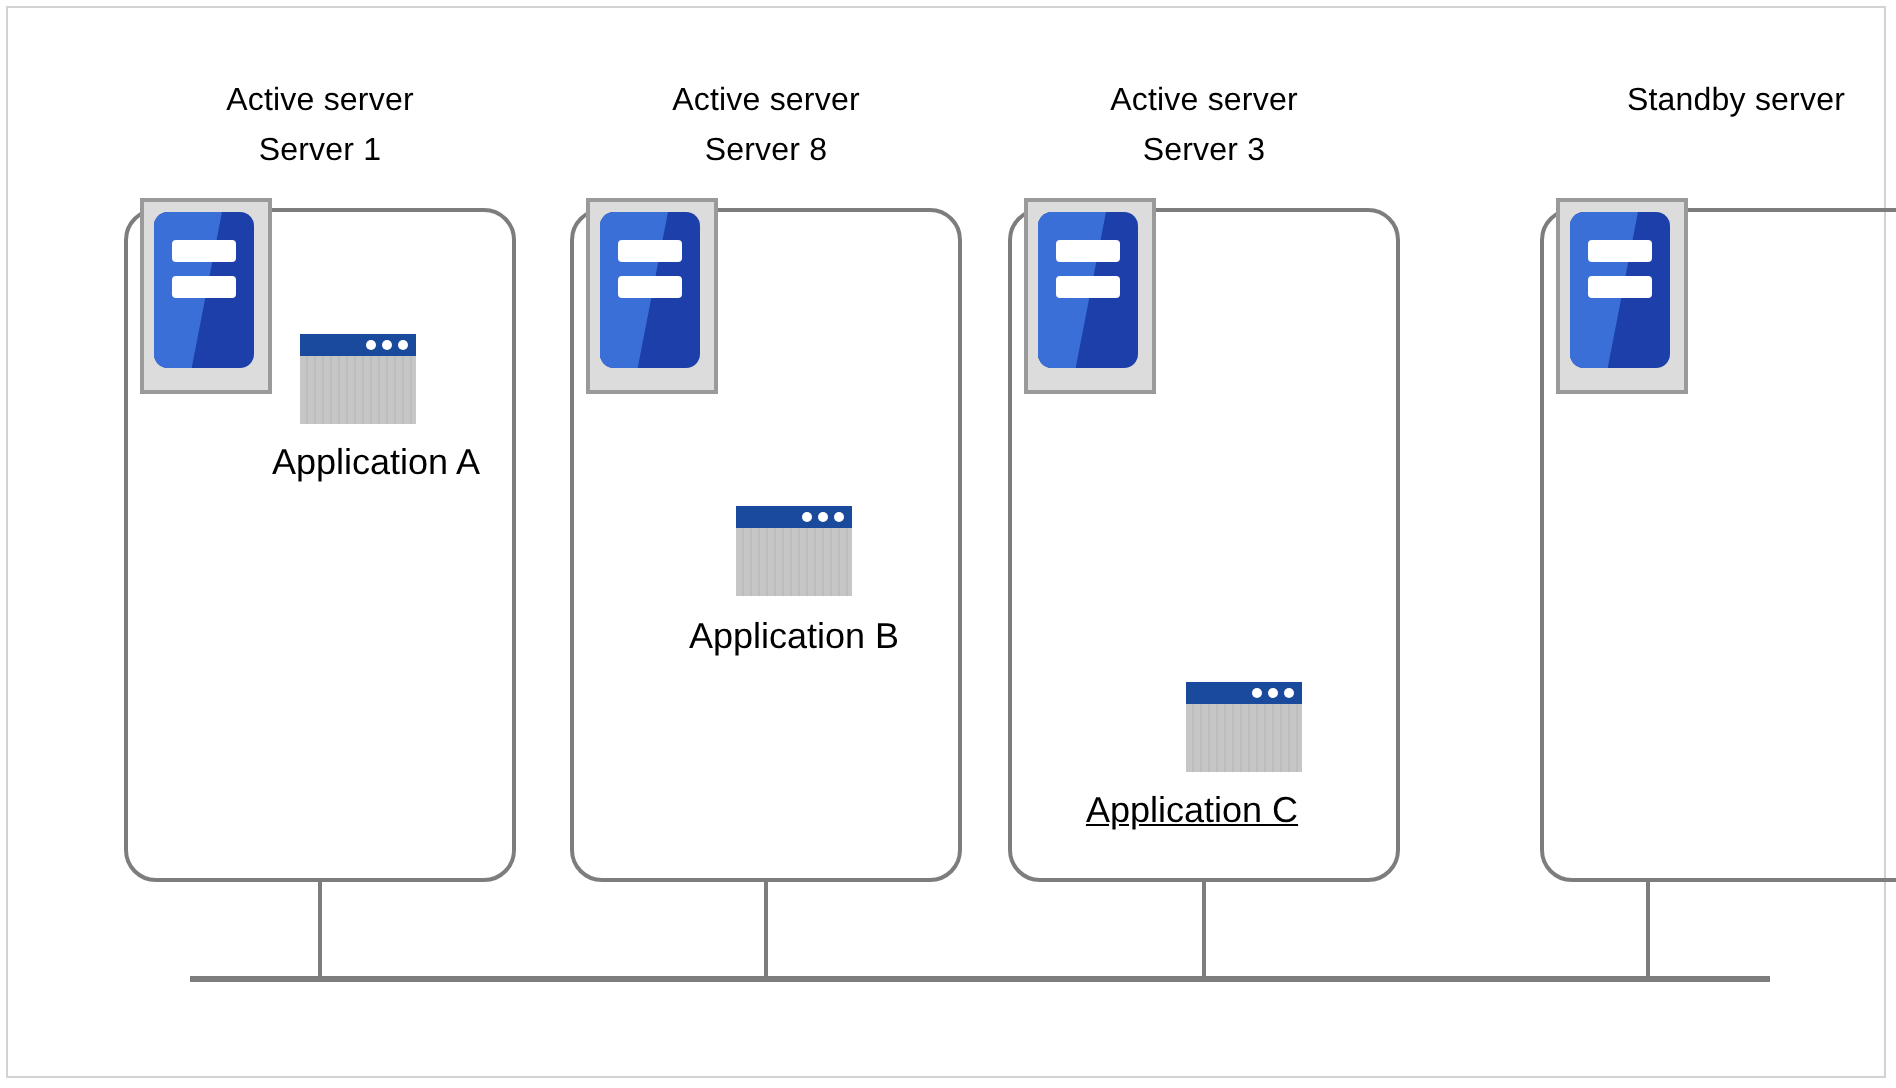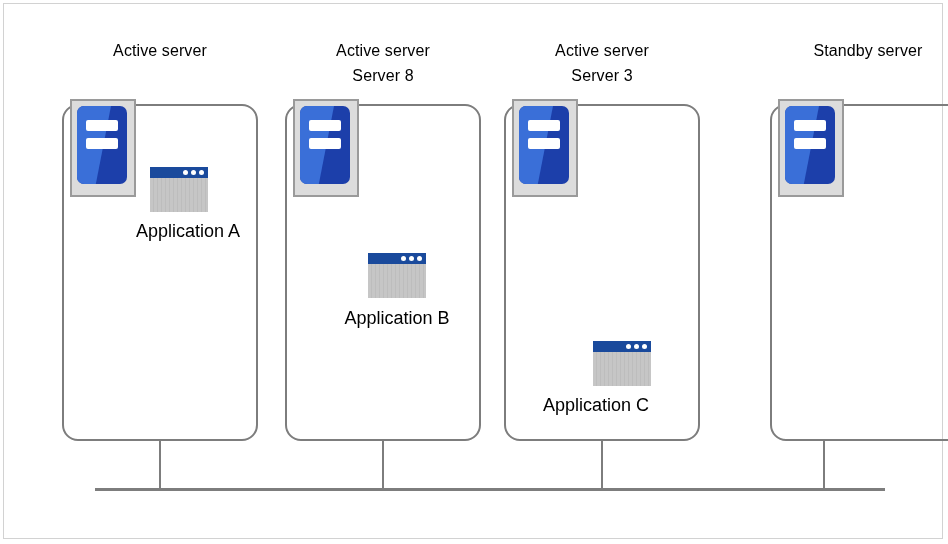--- a/index.html
+++ b/index.html
@@ -182,20 +182,21 @@
 <body>
 
 <div id="canvas">
 
   <div class="outer-frame"></div>
 
   <div class="server-col" style="left:62px; width:196px;">
 
     <div class="server-title">
       <span>Active server</span>
+      <span class="line2">Server 1</span>
     </div>
 
     <div class="server-box"></div>
 
     <div class="server-icon">
       <div class="chassis">
         <div class="bar b1"></div>
         <div class="bar b2"></div>
       </div>
     </div>
@@ -258,21 +259,21 @@
 
     <div class="app-icon" style="left:89px; top:341px;">
       <div class="titlebar">
         <span class="dot d1"></span>
         <span class="dot d2"></span>
         <span class="dot d3"></span>
       </div>
       <div class="body"></div>
     </div>
 
-    <div class="app-label" style="left:0; top:394px; width:184px;">Application  C</div>
+    <div class="app-label" style="left:0; top:394px; width:184px;text-decoration:underline;">Application  C</div>
   </div>
 
   <div class="server-col" style="left:726px; width:196px;margin-left:44px;">
 
     <div class="server-title">
       <span>Standby server</span>
     </div>
 
     <div class="server-box"></div>
 

